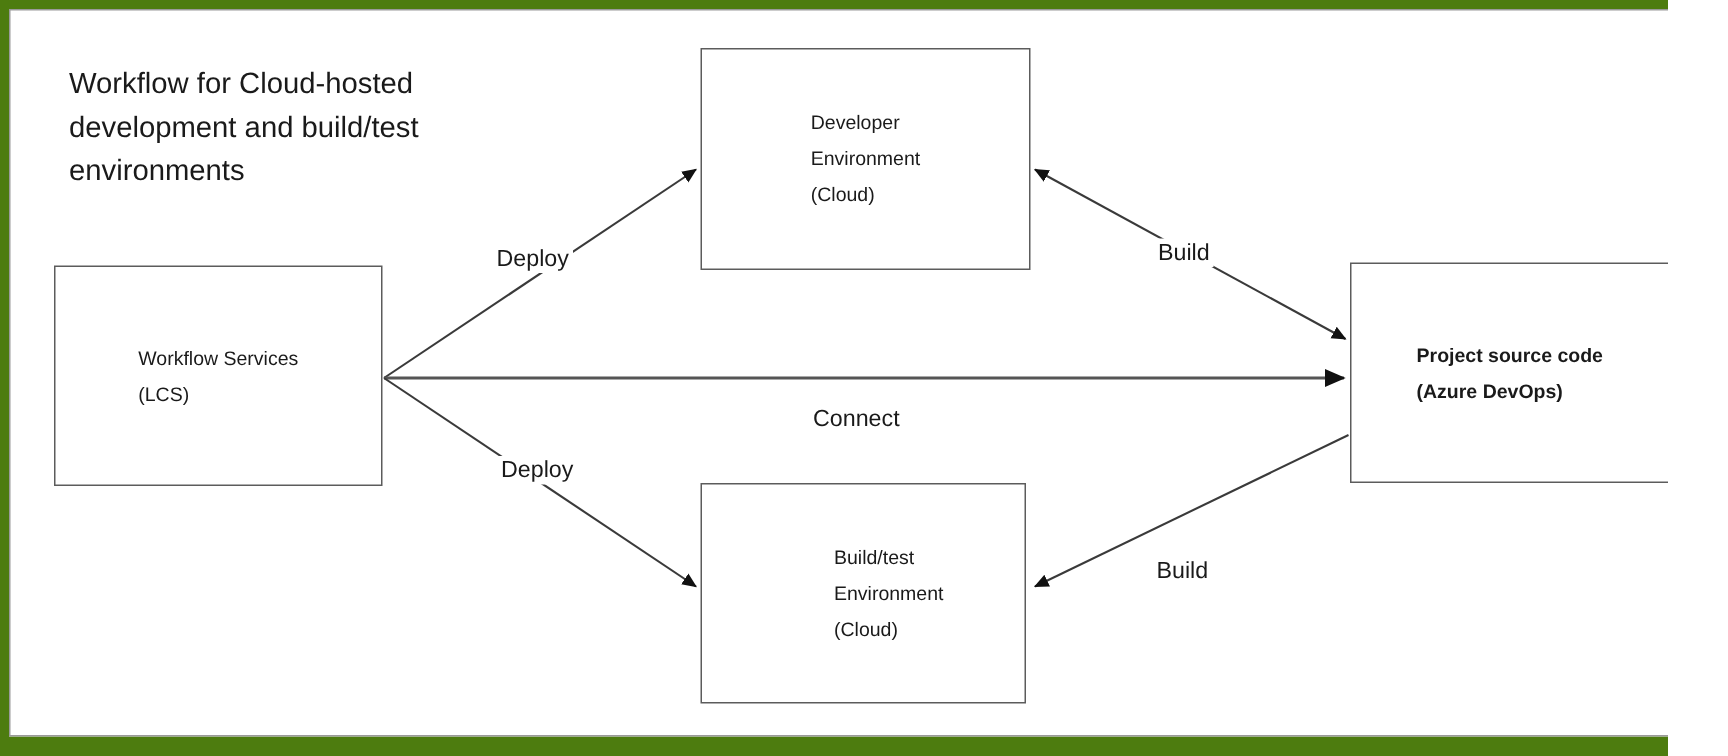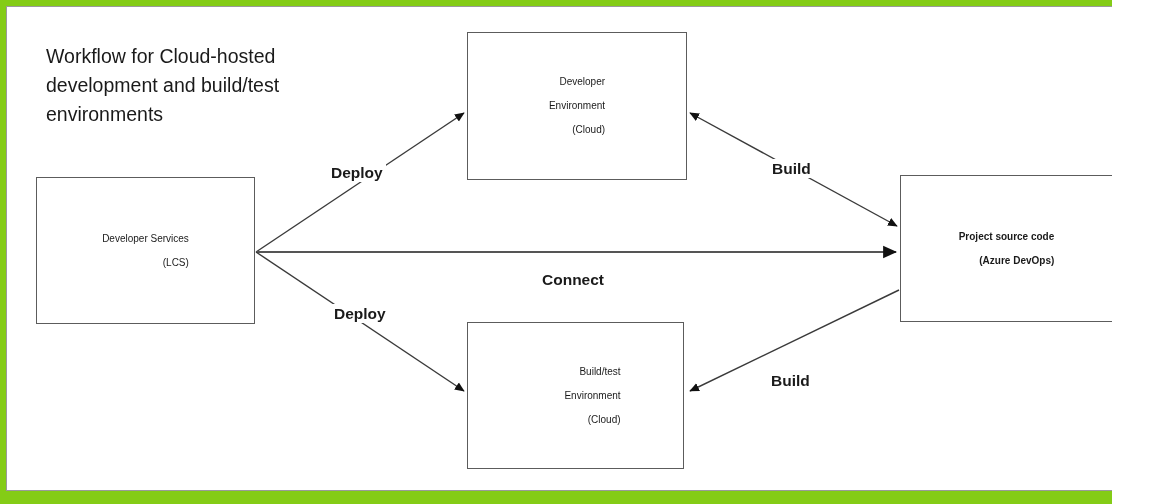--- a/index.html
+++ b/index.html
@@ -8,21 +8,21 @@
     padding: 0;
     background: #ffffff;
   }
   body {
     font-family: "Liberation Sans", "DejaVu Sans", sans-serif;
   }
   #canvas {
     position: relative;
     width: 1112px;
     height: 504px;
-    background: #84cc16;
+    background: #4d7c0f;
     overflow: hidden;
   }
   
   #canvas-frame {
     position: absolute;
     left: 6px;
     top: 6px;
     width: 1139px;
     height: 485px;
     border: 1px solid #9a9a9a;
@@ -47,43 +47,42 @@
     white-space: pre-line;
   }
   .node-box {
     position: absolute;
     box-sizing: border-box;
     border: 1px solid #5c5c5c;
     background: #ffffff;
     display: flex;
     align-items: center;
     justify-content: center;
-    text-align: right;
+    text-align: left;
     color: #1a1a1a;
-    font-size: 10px;
+    font-size: 13px;
     line-height: 24px;
   }
   .node-label {
     white-space: pre-line;
     display: block;
   }
   #node-lcs      { left: 36px;  top: 177px; width: 219px; height: 147px; }
   #node-dev      { left: 467px; top: 32px;  width: 220px; height: 148px; }
   #node-build    { left: 467px; top: 322px; width: 217px; height: 147px; padding-left: 34px; }
   #node-source   { left: 900px; top: 175px; width: 213px; height: 147px; font-weight: bold; }
 
   .edge-label {
     position: absolute;
     color: #1a1a1a;
     font-size: 15.5px;
     line-height: 19px;
     background: #ffffff;
     padding: 0 3px;
     white-space: nowrap;
-    font-weight: bold;
   }
   #label-deploy-top    { left: 328px; top: 163px; }
   #label-deploy-bottom { left: 331px; top: 304px; }
   #label-connect       { left: 539px; top: 240px; margin-top: 30px; }
   #label-sync          { left: 769px; top: 159px; }
   #label-build         { left: 768px; top: 324px; margin-top: 47px; }
 </style>
 </head>
 <body>
 
@@ -110,21 +109,21 @@
     <line x1="897" y1="226" x2="690" y2="113" stroke="#3a3a3a" stroke-width="1.4" marker-start="url(#arrow-start)" marker-end="url(#arrow-end)"></line>
 
     <line x1="899" y1="290" x2="690" y2="391" stroke="#3a3a3a" stroke-width="1.4" marker-end="url(#arrow-end)"></line>
   </svg>
 
   <div class="title-block">Workflow for Cloud-hosted
 development and build/test
 environments</div>
 
   <div class="node-box" id="node-lcs">
-    <span class="node-label">Developer Services
+    <span class="node-label">Workflow Services
 (LCS)</span>
   </div>
 
   <div class="node-box" id="node-dev">
     <span class="node-label">Developer
 Environment
 (Cloud)</span>
   </div>
 
   <div class="node-box" id="node-build">

